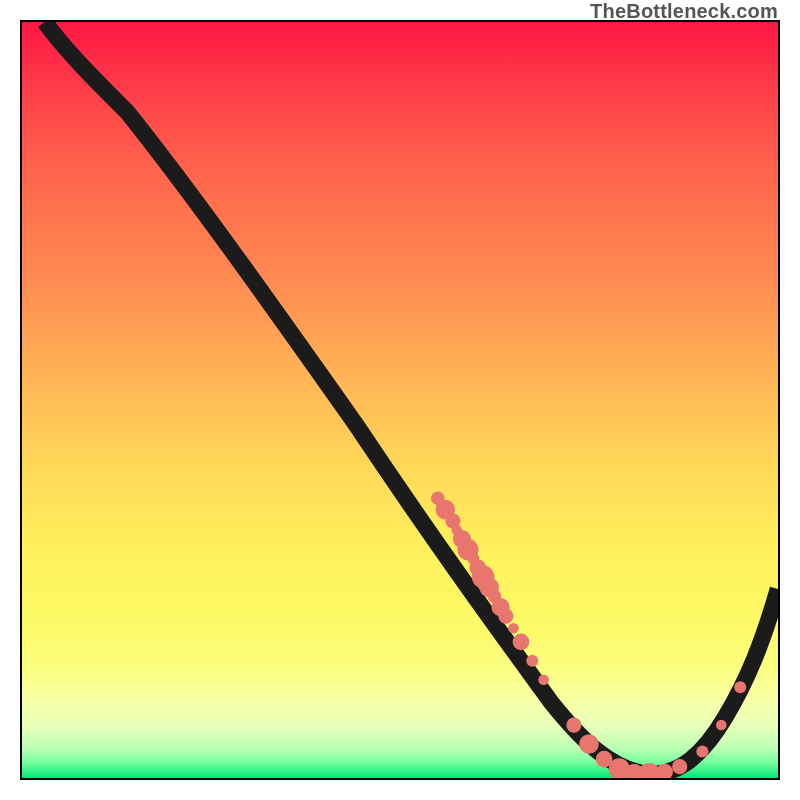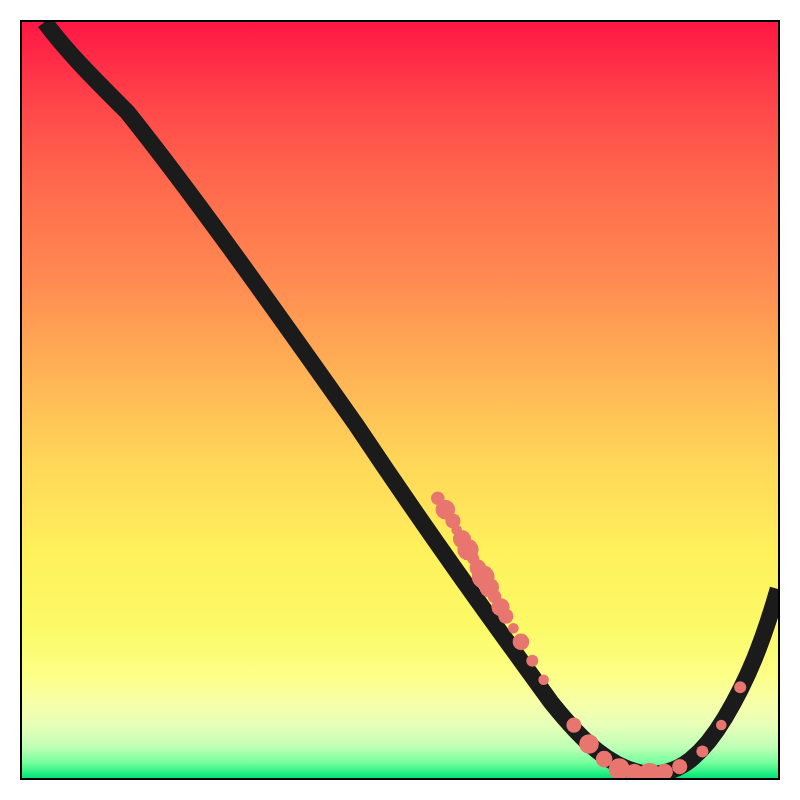--- a/index.html
+++ b/index.html
@@ -66,20 +66,21 @@
     font-weight: 600;
     color: #555;
     letter-spacing: 0.2px;
   }
 </style>
 </head>
 <body>
 
 <div class="canvas">
 
+  <div class="watermark">TheBottleneck.com</div>
 
   <div class="frame">
     <div class="gradient-bg"></div>
 
     <svg viewBox="0 0 100 100" preserveAspectRatio="none" style="position:absolute;inset:0;width:100%;height:100%;">
 
       <path class="curve" d="M 3 0
                C 6 4, 9 7, 14 12
                C 22 22, 32 36, 44 53
                C 54 68, 62 79, 70 90

